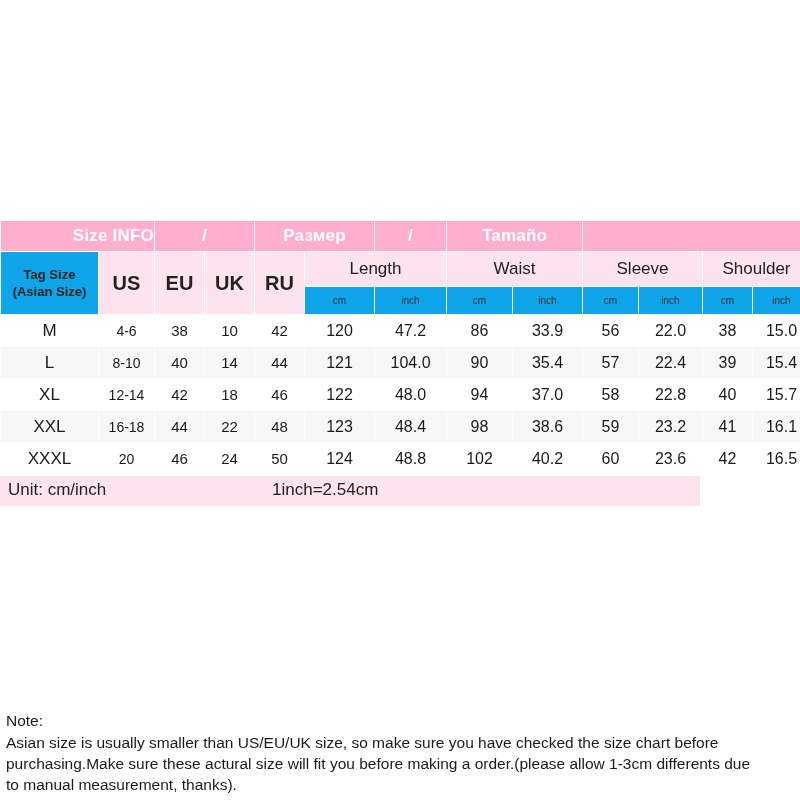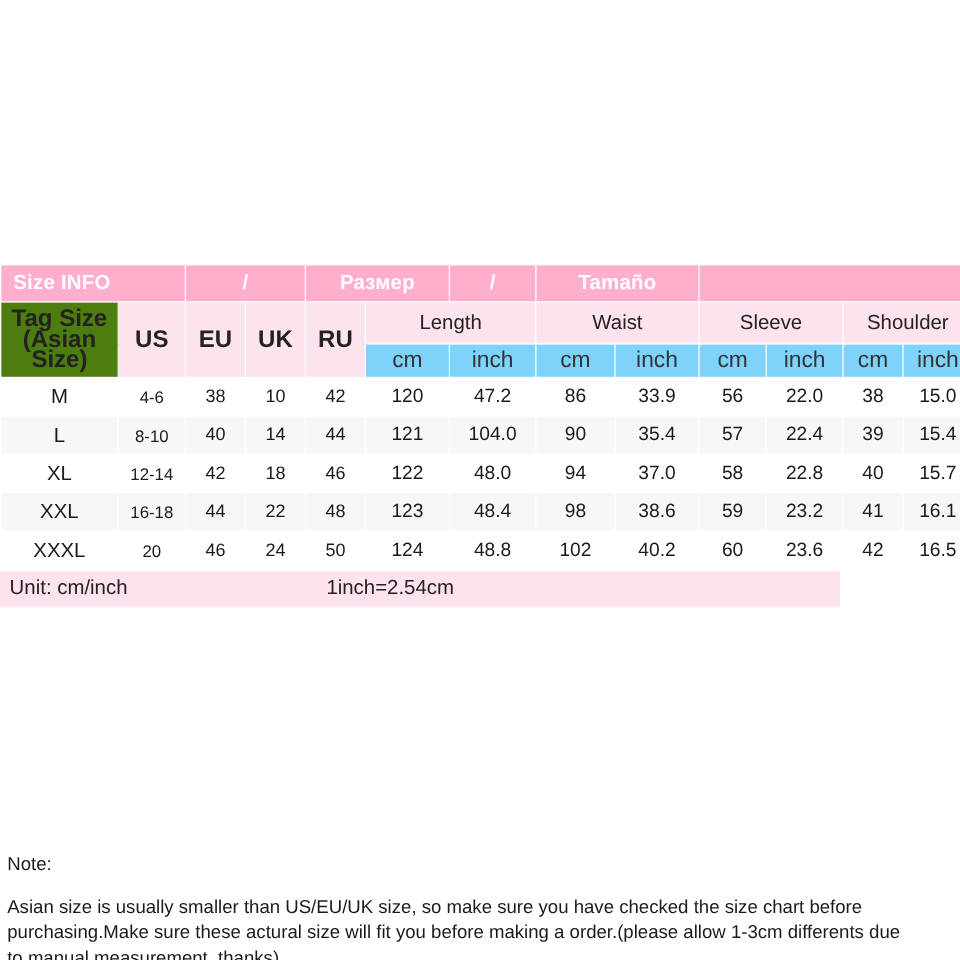--- a/index.html
+++ b/index.html
@@ -39,48 +39,48 @@
   
   tr.info-row td {
     background: #ffafcd;
     color: #ffffff;
     height: 30px;
     font-size: 17px;
     font-weight: bold;
     letter-spacing: .2px;
   }
   tr.info-row td.label-left {
-    text-align: left;
+    text-align: right;
     padding-left: 10px;
   }
 
   
   tr.group-row td {
     background: #fde3ee;
     height: 34px;
     font-size: 17px;
     color: #222;
   }
   tr.group-row td.tagsize {
-    background: #4d7c0f;
+    background: #0ea5e9;
     font-weight: bold;
-    font-size: 20px;
+    font-size: 13px;
     line-height: 17px;
   }
   tr.group-row td.unitcol {
     background: #fde3ee;
     font-weight: bold;
     font-size: 20px;
   }
 
   
   tr.sub-row td {
-    background: #7dd3fc;
+    background: #0ea5e9;
     height: 27px;
-    font-size: 19px;
+    font-size: 10px;
     color: #333;
   }
 
   
   tr.data-row td {
     height: 31px;
     font-size: 16px;
     background: #ffffff;
   }
   tr.data-row.alt td {
@@ -122,21 +122,21 @@
   .note-block {
     position: absolute;
     left: 6px;
     top: 490px;
     width: 780px;
     font-size: 15.5px;
     line-height: 21px;
     color: #1a1a1a;
   }
   .note-block .note-title {
-    margin-bottom: 15px;
+    margin-bottom: 1px;
   }
   .note-block .note-body {
     width: 760px;
   }
 </style>
 </head>
 <body>
 
 <div class="chart-wrap">
 

